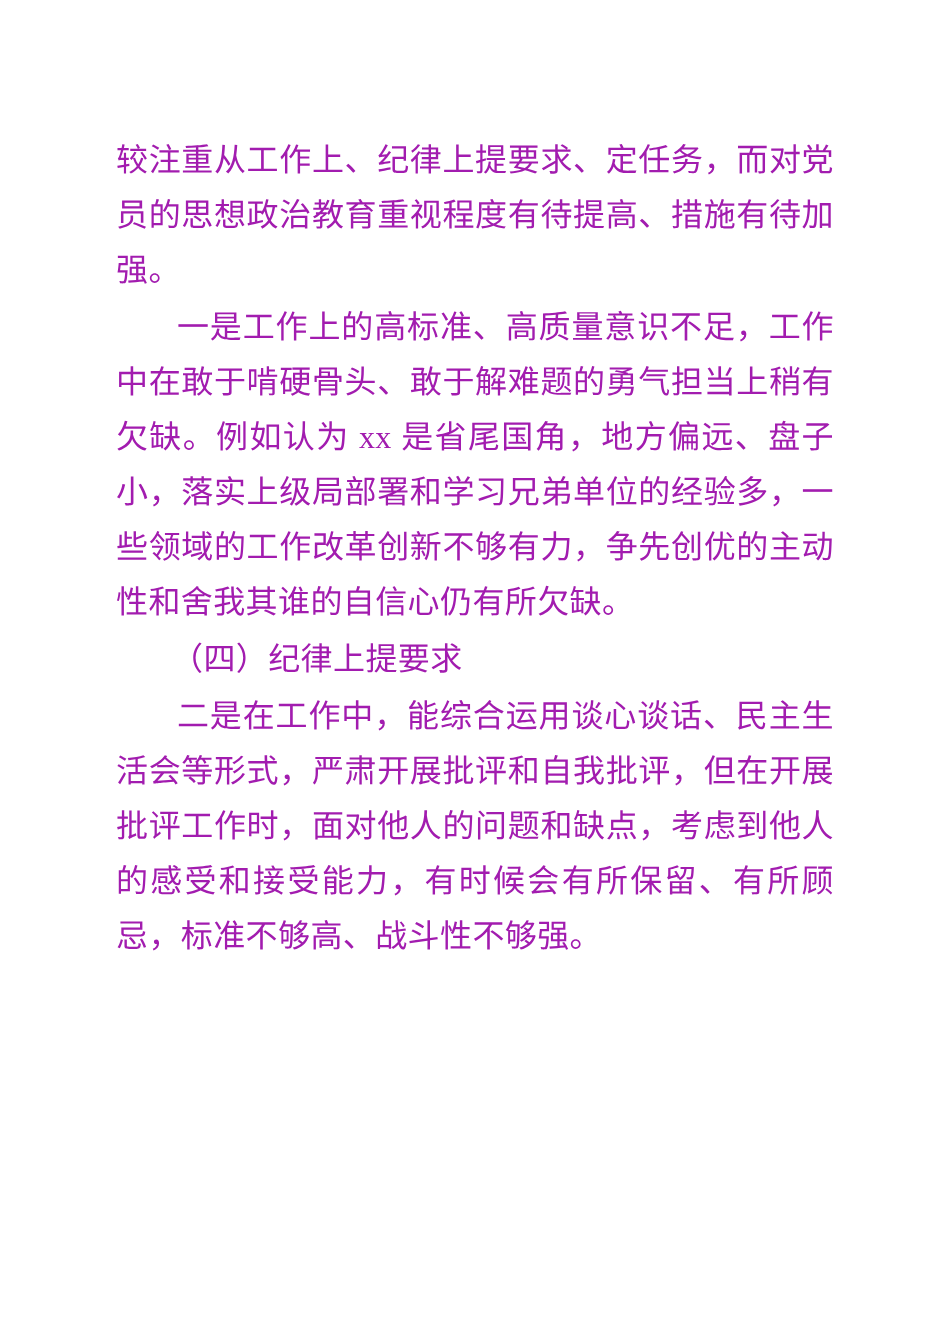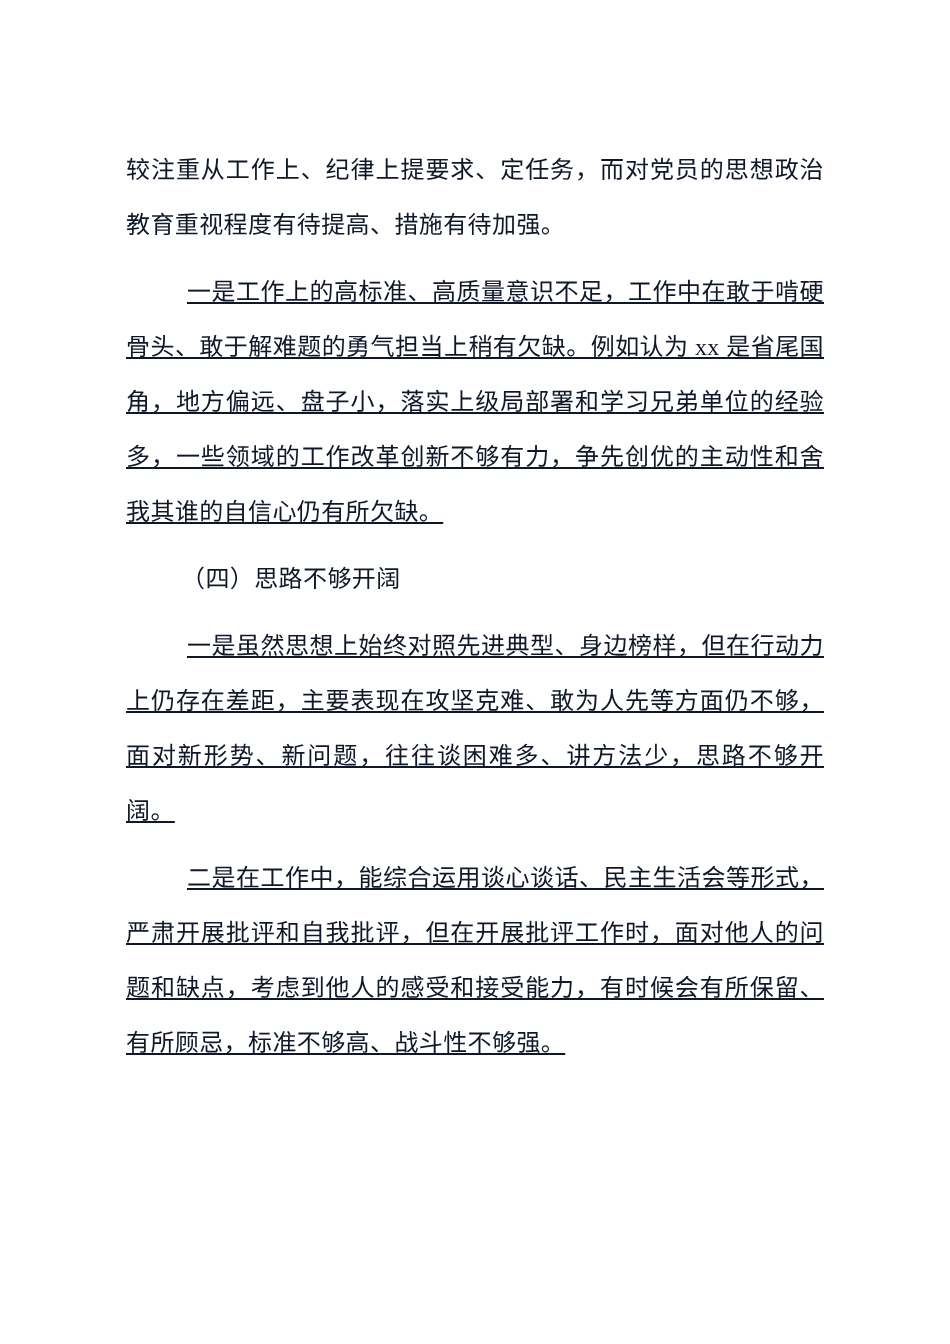--- a/index.html
+++ b/index.html
@@ -19,61 +19,59 @@
   }
 
   .text-column {
     position: absolute;
     left: 114px;
     top: 131px;
     width: 722px;
   }
 
   .para {
-    margin: 12px;
+    margin: 2px;
     font-family: "Liberation Serif", "DejaVu Serif", serif;
-    font-size: 24px;
+    font-size: 32px;
     line-height: 55px;
-    color: #0f172a;
+    color: #a21caf;
     text-align: justify;
     text-justify: inter-character;
     text-align-last: left;
     letter-spacing: 0.4px;
     word-break: break-all;
     -webkit-font-smoothing: antialiased;
   }
 
   
   .para.continuation {
     text-indent: 0;
   }
 
   
   .para.body {
     text-indent: 61px;
-    text-decoration: underline;
   }
 
   
   .para.heading {
     text-indent: 55px;
   }
 </style>
 </head>
 <body>
 
 <div class="page">
   <div class="text-column">
 
     <p class="para continuation">较注重从工作上、纪律上提要求、定任务，而对党员的思想政治教育重视程度有待提高、措施有待加强。</p>
 
 
     <p class="para body">一是工作上的高标准、高质量意识不足，工作中在敢于啃硬骨头、敢于解难题的勇气担当上稍有欠缺。例如认为 xx 是省尾国角，地方偏远、盘子小，落实上级局部署和学习兄弟单位的经验多，一些领域的工作改革创新不够有力，争先创优的主动性和舍我其谁的自信心仍有所欠缺。</p>
 
 
-    <p class="para heading">（四）思路不够开阔</p>
+    <p class="para heading">（四）纪律上提要求</p>
 
-    <p class="para body">一是虽然思想上始终对照先进典型、身边榜样，但在行动力上仍存在差距，主要表现在攻坚克难、敢为人先等方面仍不够，面对新形势、新问题，往往谈困难多、讲方法少，思路不够开阔。</p>
 
     <p class="para body">二是在工作中，能综合运用谈心谈话、民主生活会等形式，严肃开展批评和自我批评，但在开展批评工作时，面对他人的问题和缺点，考虑到他人的感受和接受能力，有时候会有所保留、有所顾忌，标准不够高、战斗性不够强。</p>
 
   </div>
 </div>
 
 </body></html>

